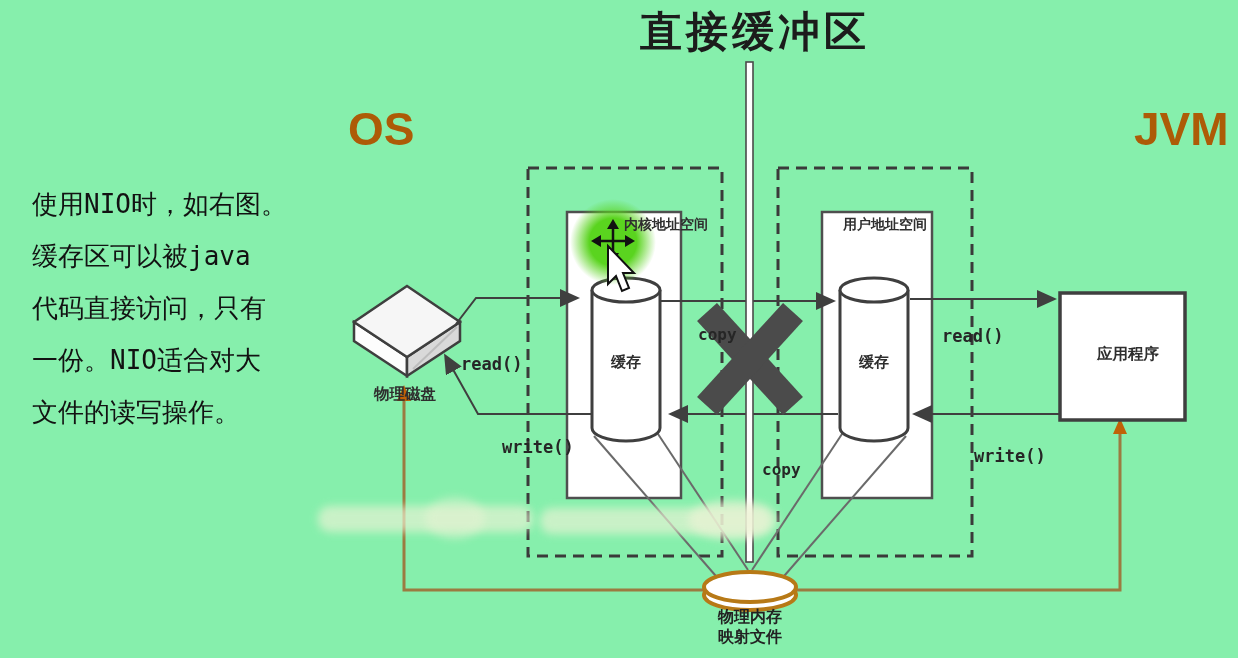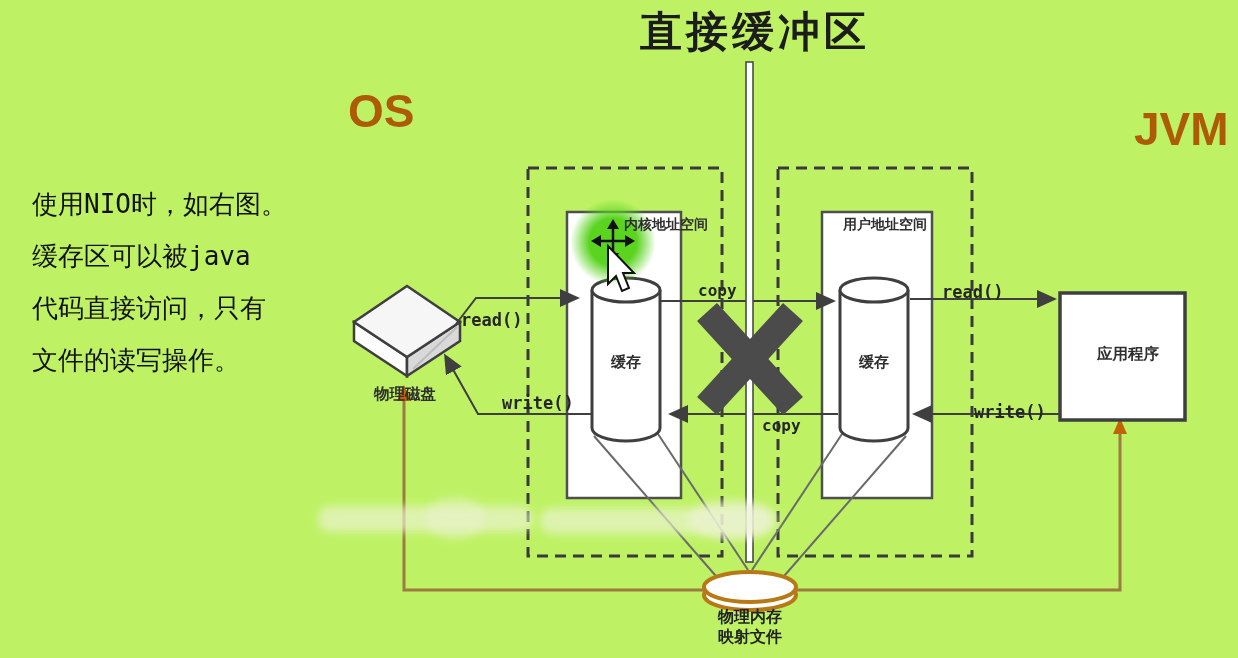--- a/index.html
+++ b/index.html
@@ -1,29 +1,29 @@
 <!DOCTYPE html>
 <html><head>
 <meta charset="utf-8">
 <style>
   html,body{margin:0;padding:0;background:#fff;}
-  .canvas{position:relative;width:1238px;height:658px;background:#bef264;overflow:hidden;
+  .canvas{position:relative;width:1238px;height:658px;background:#86efac;overflow:hidden;
           font-family:"Liberation Sans",sans-serif;}
   .abs{position:absolute;}
   .title{left:540px;top:4px;width:430px;text-align:center;font-family:"DejaVu Serif","Liberation Serif",serif;
          font-size:42px;font-weight:600;color:#1c1c1c;letter-spacing:4px;}
   .side-label{font-size:46px;font-weight:700;color:#ad5b07;font-family:"Liberation Sans",sans-serif;}
-  .os{left:348px;top:84px;text-align:center;}
+  .os{left:348px;top:102px;text-align:center;}
   .jvm{left:1134px;top:102px;}
   .para{left:32px;top:178px;width:300px;color:#121212;font-size:26px;
         font-family:"DejaVu Sans Mono","Liberation Mono",monospace;}
   .para .line{height:52px;line-height:52px;white-space:nowrap;}
   .cjk-label{font-weight:700;color:#2e2e2e;text-align:center;font-size:14px;}
   .code-label{font-family:"DejaVu Sans Mono","Liberation Mono",monospace;font-weight:700;
-              color:#262626;font-size:17px;}
+              color:#262626;font-size:17px;margin-top:44px;}
   .copy-label{font-size:16px;}
   .svg-layer{left:0;top:0;width:1238px;height:658px;}
   .blob{pointer-events:none;filter:blur(4px);opacity:0.65;background:#eef3d6;}
   .z2{z-index:2;} .z3{z-index:3;} .z4{z-index:4;}
 </style>
 </head>
 <body>
 
 <div class="canvas">
 
@@ -115,20 +115,21 @@
   <div class="abs blob z3" style="left:425px;top:497px;width:60px;height:42px;border-radius:50%;opacity:0.45;"></div>
 
   <div class="abs title z4">直接缓冲区</div>
   <div class="abs side-label os z4">OS</div>
   <div class="abs side-label jvm z4">JVM</div>
 
   <div class="abs para z4">
     <div class="line">使用NIO时，如右图。</div>
     <div class="line">缓存区可以被java</div>
     <div class="line">代码直接访问，只有</div>
+    <div class="line">一份。NIO适合对大</div>
     <div class="line">文件的读写操作。</div>
   </div>
 
   <div class="abs cjk-label z4" style="left:569px;top:216px;width:112px;padding-left:41px;">内核地址空间</div>
   <div class="abs cjk-label z4" style="left:822px;top:216px;width:110px;margin-left:8px;">用户地址空间</div>
   <div class="abs cjk-label z4" style="left:592px;top:353px;width:68px;font-size:15px;">缓存</div>
   <div class="abs cjk-label z4" style="left:840px;top:353px;width:68px;font-size:15px;">缓存</div>
   <div class="abs cjk-label z4" style="left:358px;top:384px;width:94px;font-size:15.5px;">物理磁盘</div>
   <div class="abs cjk-label z4" style="left:1060px;top:344px;width:136px;font-size:15.5px;">应用程序</div>
   <div class="abs cjk-label z4" style="left:698px;top:607px;width:104px;font-size:16px;color:#222;">物理内存</div>

